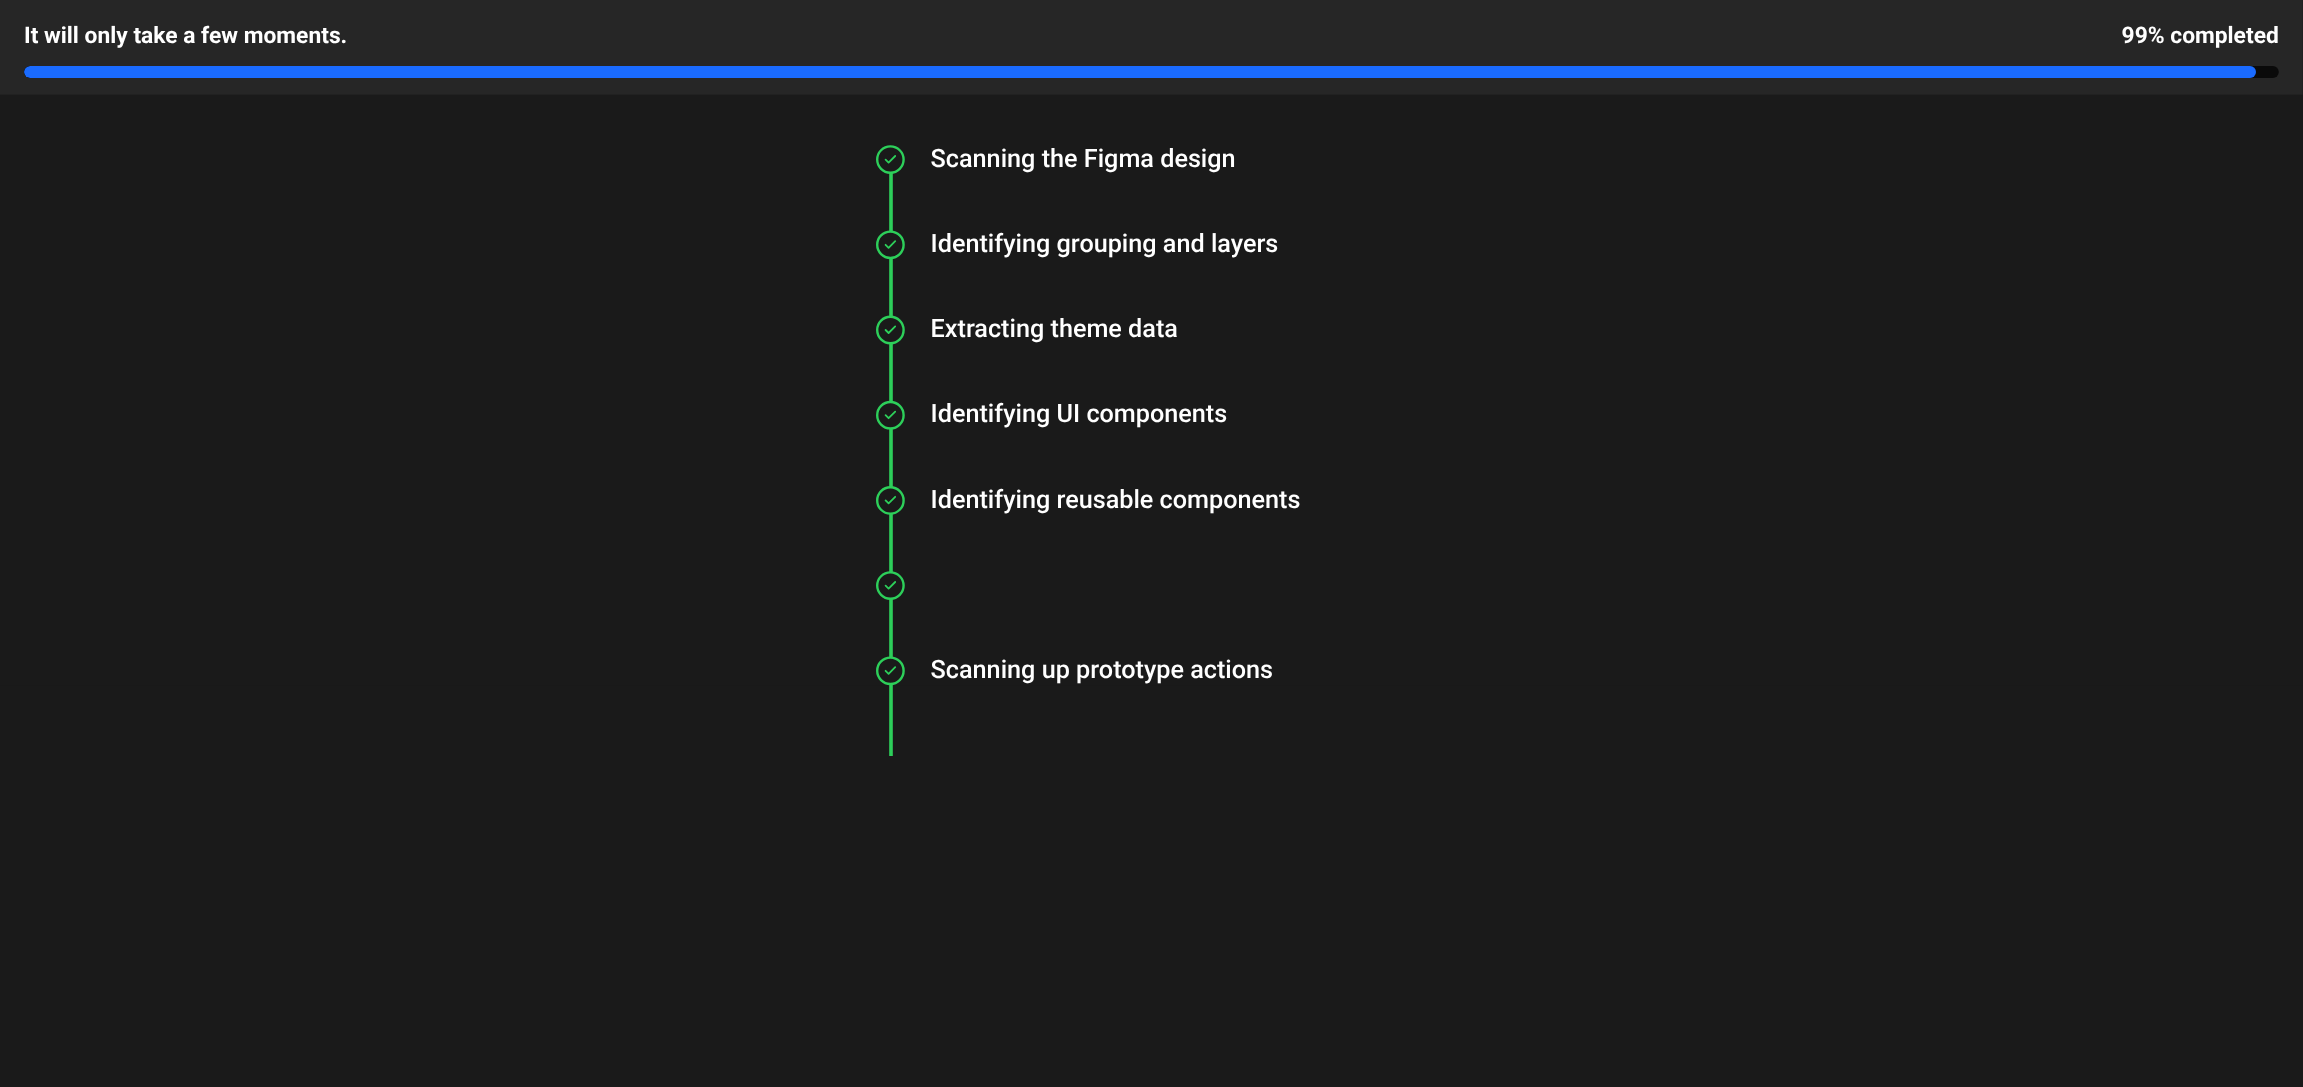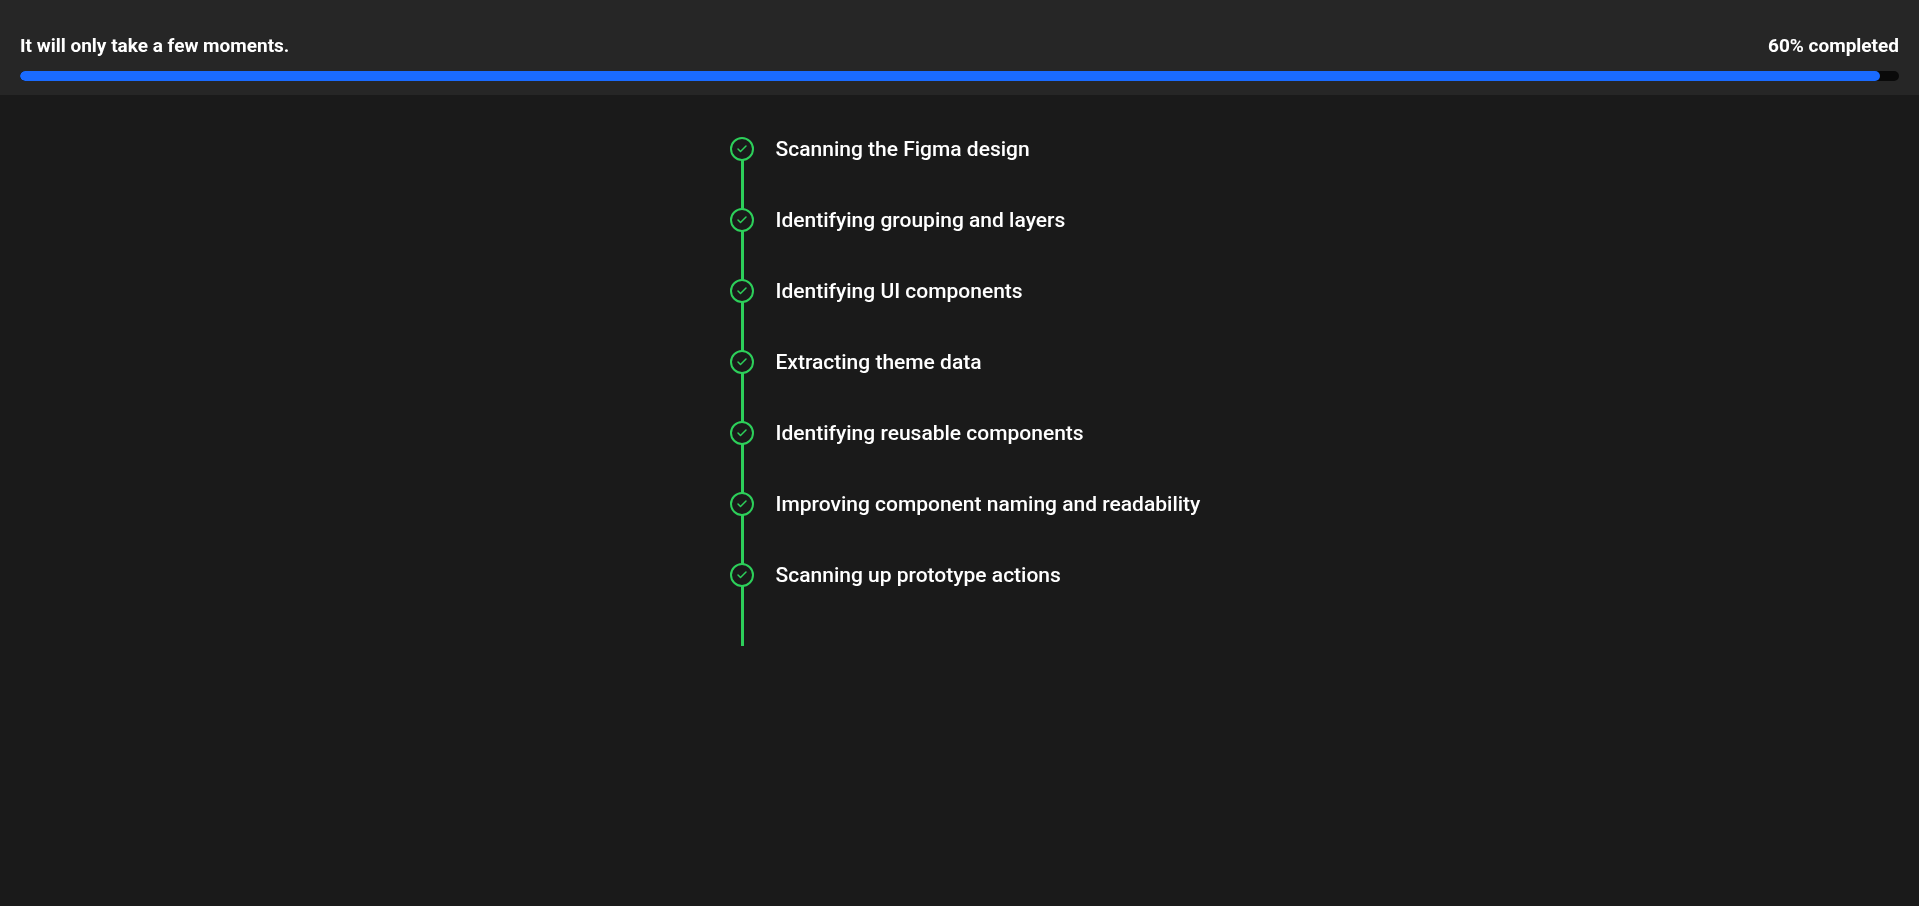--- a/index.html
+++ b/index.html
@@ -10,21 +10,21 @@
     body {
       background-color: #1a1a1a;
       color: #ffffff;
       font-family: -apple-system, BlinkMacSystemFont, "Segoe UI", Roboto, Helvetica, Arial, sans-serif;
       width: 1919px;
       height: 906px;
       overflow: hidden;
     }
     .header {
       background-color: #262626;
-      padding: 34px 20px 14px 20px;
+      padding: 18px 20px 14px 20px;
     }
     .header-row {
       display: flex;
       justify-content: space-between;
       align-items: center;
       margin-bottom: 14px;
     }
     .header-title {
       font-size: 19px;
       font-weight: 700;
@@ -116,21 +116,21 @@
       font-weight: 500;
       color: #ffffff;
     }
   </style>
 </head>
 <body>
 
 <div class="header">
   <div class="header-row">
     <div class="header-title">It will only take a few moments.</div>
-    <div class="header-status">60% completed</div>
+    <div class="header-status">99% completed</div>
   </div>
   <div class="progress-track">
     <div class="progress-fill" style="width: 99%;"></div>
   </div>
 </div>
 
 <div class="main">
   <div class="steps-container">
     <div class="timeline-line" style="top: 12px; height: 497px;"></div>
 
@@ -149,45 +149,44 @@
           </svg>
         </div>
         <div class="step-label">Identifying grouping and layers</div>
       </div>
       <div class="step">
         <div class="step-icon">
           <svg viewBox="0 0 24 24" fill="none" stroke="#2dcf5a" stroke-width="3" stroke-linecap="round" stroke-linejoin="round">
             <polyline points="20 6 9 17 4 12"></polyline>
           </svg>
         </div>
-        <div class="step-label">Identifying UI components</div>
+        <div class="step-label">Extracting theme data</div>
       </div>
       <div class="step">
         <div class="step-icon">
           <svg viewBox="0 0 24 24" fill="none" stroke="#2dcf5a" stroke-width="3" stroke-linecap="round" stroke-linejoin="round">
             <polyline points="20 6 9 17 4 12"></polyline>
           </svg>
         </div>
-        <div class="step-label">Extracting theme data</div>
+        <div class="step-label">Identifying UI components</div>
       </div>
       <div class="step">
         <div class="step-icon">
           <svg viewBox="0 0 24 24" fill="none" stroke="#2dcf5a" stroke-width="3" stroke-linecap="round" stroke-linejoin="round">
             <polyline points="20 6 9 17 4 12"></polyline>
           </svg>
         </div>
         <div class="step-label">Identifying reusable components</div>
       </div>
       <div class="step">
         <div class="step-icon">
           <svg viewBox="0 0 24 24" fill="none" stroke="#2dcf5a" stroke-width="3" stroke-linecap="round" stroke-linejoin="round">
             <polyline points="20 6 9 17 4 12"></polyline>
           </svg>
         </div>
-        <div class="step-label">Improving component naming and readability</div>
       </div>
       <div class="step">
         <div class="step-icon">
           <svg viewBox="0 0 24 24" fill="none" stroke="#2dcf5a" stroke-width="3" stroke-linecap="round" stroke-linejoin="round">
             <polyline points="20 6 9 17 4 12"></polyline>
           </svg>
         </div>
         <div class="step-label">Scanning up prototype actions</div>
       </div>
     </div>

